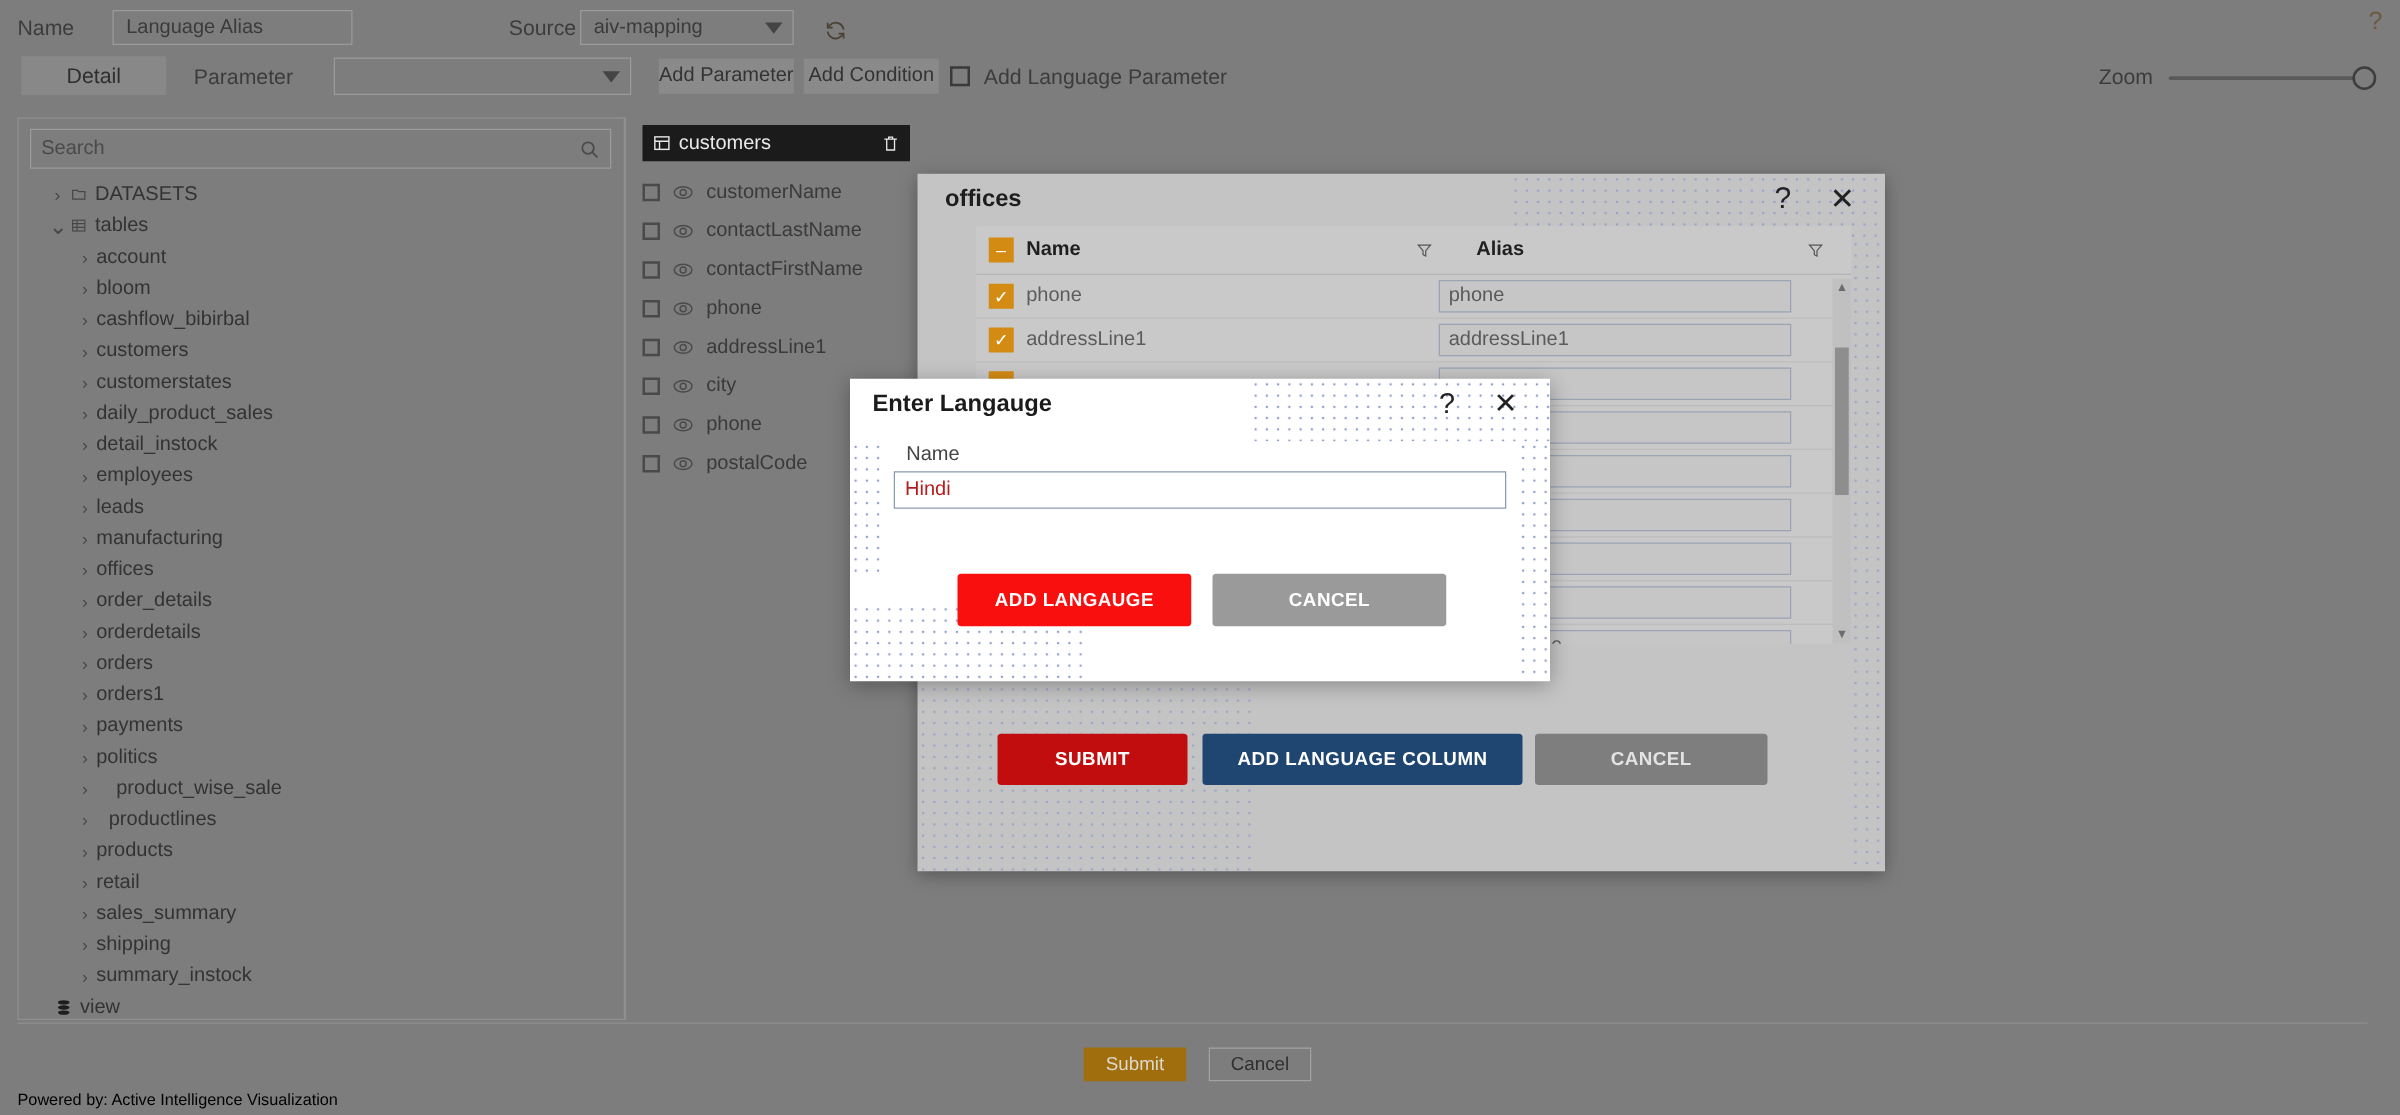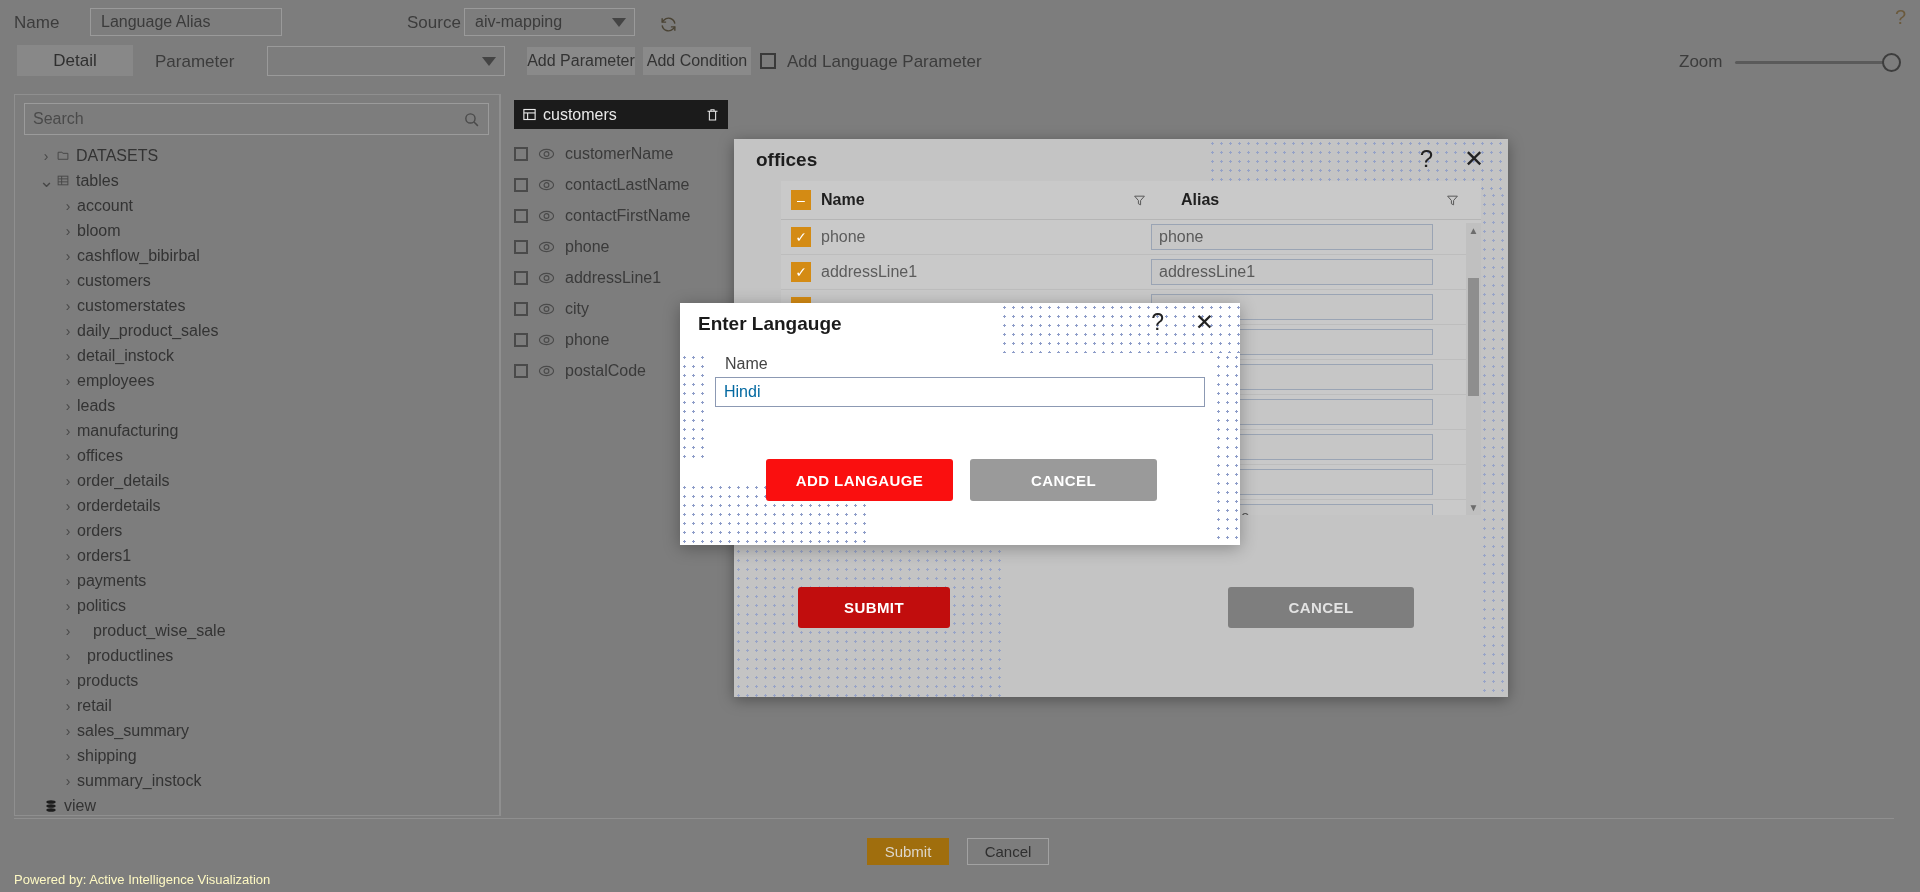--- a/index.html
+++ b/index.html
@@ -153,21 +153,21 @@
     font-family: "Liberation Sans", sans-serif;
   }
   .can-btn {
     position: absolute; left: 967px; top: 838px; width: 82px; height: 27px;
     background: #7d7d7d; color: #2f2f2f; border: 1px solid #a2a2a2;
     font-size: 15px; display: flex; align-items: center; justify-content: center;
     font-family: "Liberation Sans", sans-serif;
   }
   .powered {
     position: absolute; left: 14px; top: 872px;
-    font-size: 13px; color: #fef9c3;
+    font-size: 13px; color: #000000;
   }
   .help-top { position: absolute; right: 14px; top: 6px; font-size: 20px; color: #6b5a3d; }
   #offices-modal {
     position: absolute;
     left: 734px; top: 139px; width: 774px; height: 558px;
     background: #c4c4c4;
     box-shadow: 0 3px 14px rgba(0,0,0,0.34);
   }
   #offices-modal .dots-tr {
     position: absolute; right: 0; top: 0; width: 300px; height: 52px;
@@ -285,21 +285,21 @@
   }
   .lm-help { position: absolute; right: 76px; top: 6px; font-size: 23px; color: #222; }
   .lm-close { position: absolute; right: 26px; top: 6px; font-size: 23px; color: #222; }
   .lm-namelbl {
     position: absolute; left: 45px; top: 52px;
     font-size: 16px; color: #444;
   }
   .lm-input {
     position: absolute; left: 35px; top: 74px; width: 490px; height: 30px;
     border: 1px solid #8c99b3; background: #fff;
-    font-size: 16px; color: #0369a1;
+    font-size: 16px; color: #b91c1c;
     display: flex; align-items: center; padding: 0 8px;
   }
   .btn-addlang {
     position: absolute; left: 86px; top: 156px; width: 187px; height: 42px;
     background: #fa0f0f; color: #fff; border: none; border-radius: 3px;
     font-size: 15px; font-weight: bold; letter-spacing: .4px;
     display: flex; align-items: center; justify-content: center;
     font-family: "Liberation Sans", sans-serif;
   }
   .btn-lm-cancel {
@@ -728,20 +728,23 @@
     <div class="of-scroll">
       <div class="arr">▲</div>
       <div class="thumb"></div>
       <div class="arr" style="position:absolute; bottom:0;">▼</div>
     </div>
   </div>
 
   <div class="btn-submit">
     <span>SUBMIT</span>
   </div>
+  <div class="btn-addlangcol">
+    <span>ADD LANGUAGE COLUMN</span>
+  </div>
   <div class="btn-cancel-big">
     <span>CANCEL</span>
   </div>
 </div>
 
 <div id="lang-modal">
   <div class="dots-tr"></div>
   <div class="dots-r"></div>
   <div class="dots-l"></div>
   <div class="dots-bl"></div>

